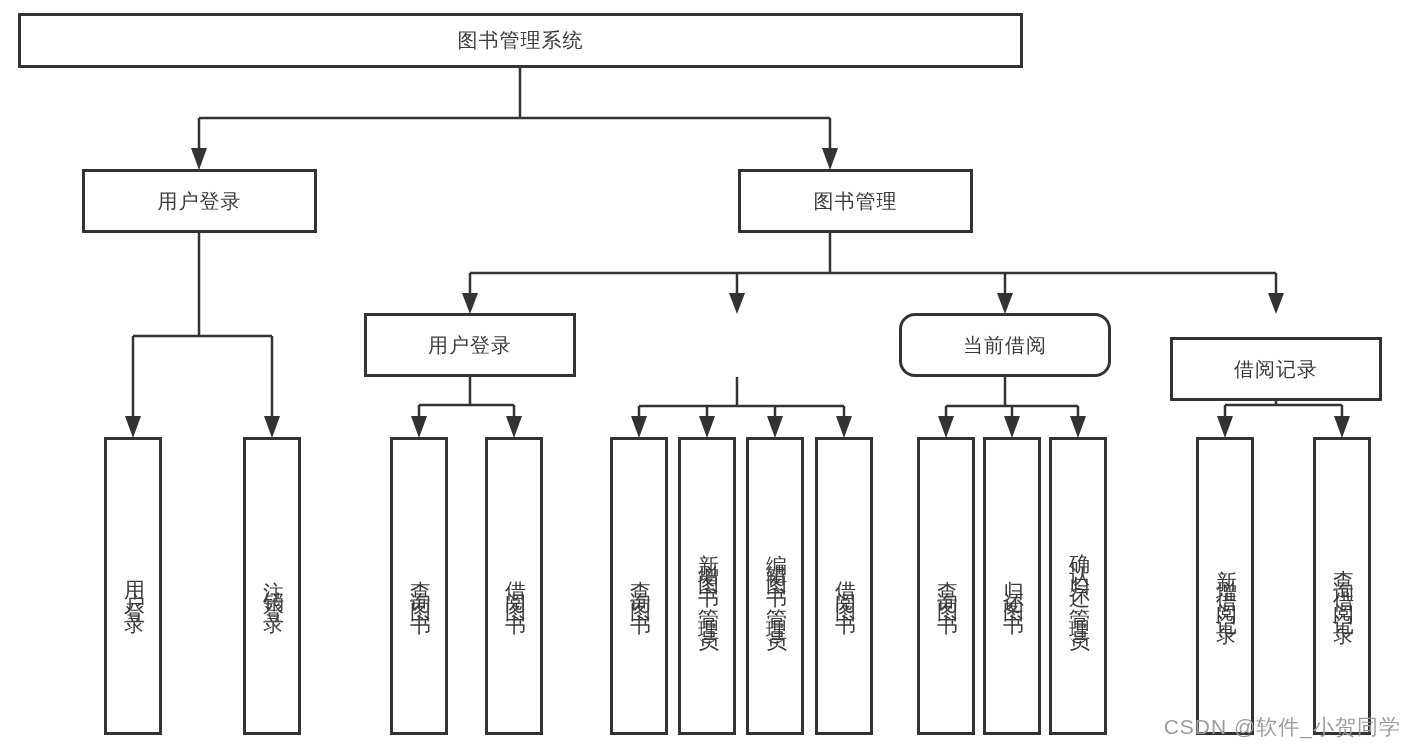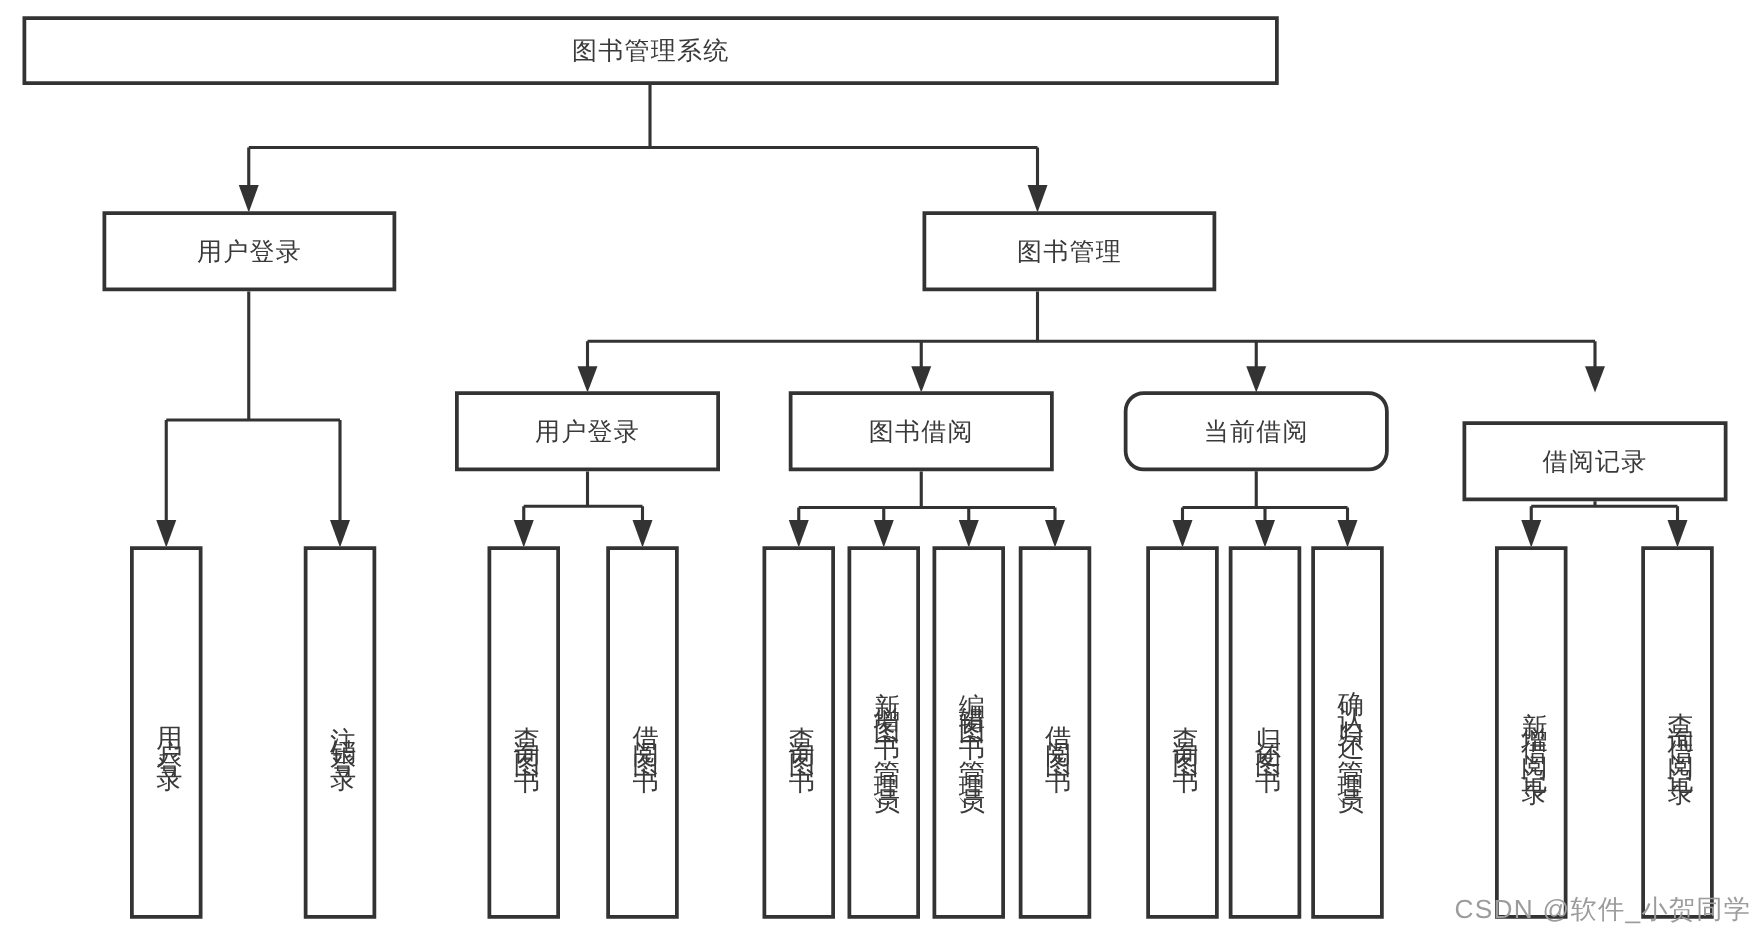--- a/index.html
+++ b/index.html
@@ -129,23 +129,20 @@
   <div class="node hnode" style="left:82px;top:169px;width:235px;height:64px;">
     <span>用户登录</span>
   </div>
   <div class="node hnode" style="left:738px;top:169px;width:235px;height:64px;text-align:center;">
     <span>图书管理</span>
   </div>
 
   <div class="node hnode" style="left:364px;top:313px;width:212px;height:64px;">
     <span>用户登录</span>
   </div>
-  <div class="node hnode" style="left:631px;top:313px;width:212px;height:64px;">
-    <span>图书借阅</span>
-  </div>
   <div class="node hnode" style="left:899px;top:313px;width:212px;height:64px;border-radius:16px;">
     <span>当前借阅</span>
   </div>
   <div class="node hnode" style="left:1170px;top:313px;width:212px;height:64px;margin-top:24px;">
     <span>借阅记录</span>
   </div>
 
   <div class="node vnode" style="left:104px;top:437px;width:58px;height:298px;">
     <span>用户登录</span>
   </div>

